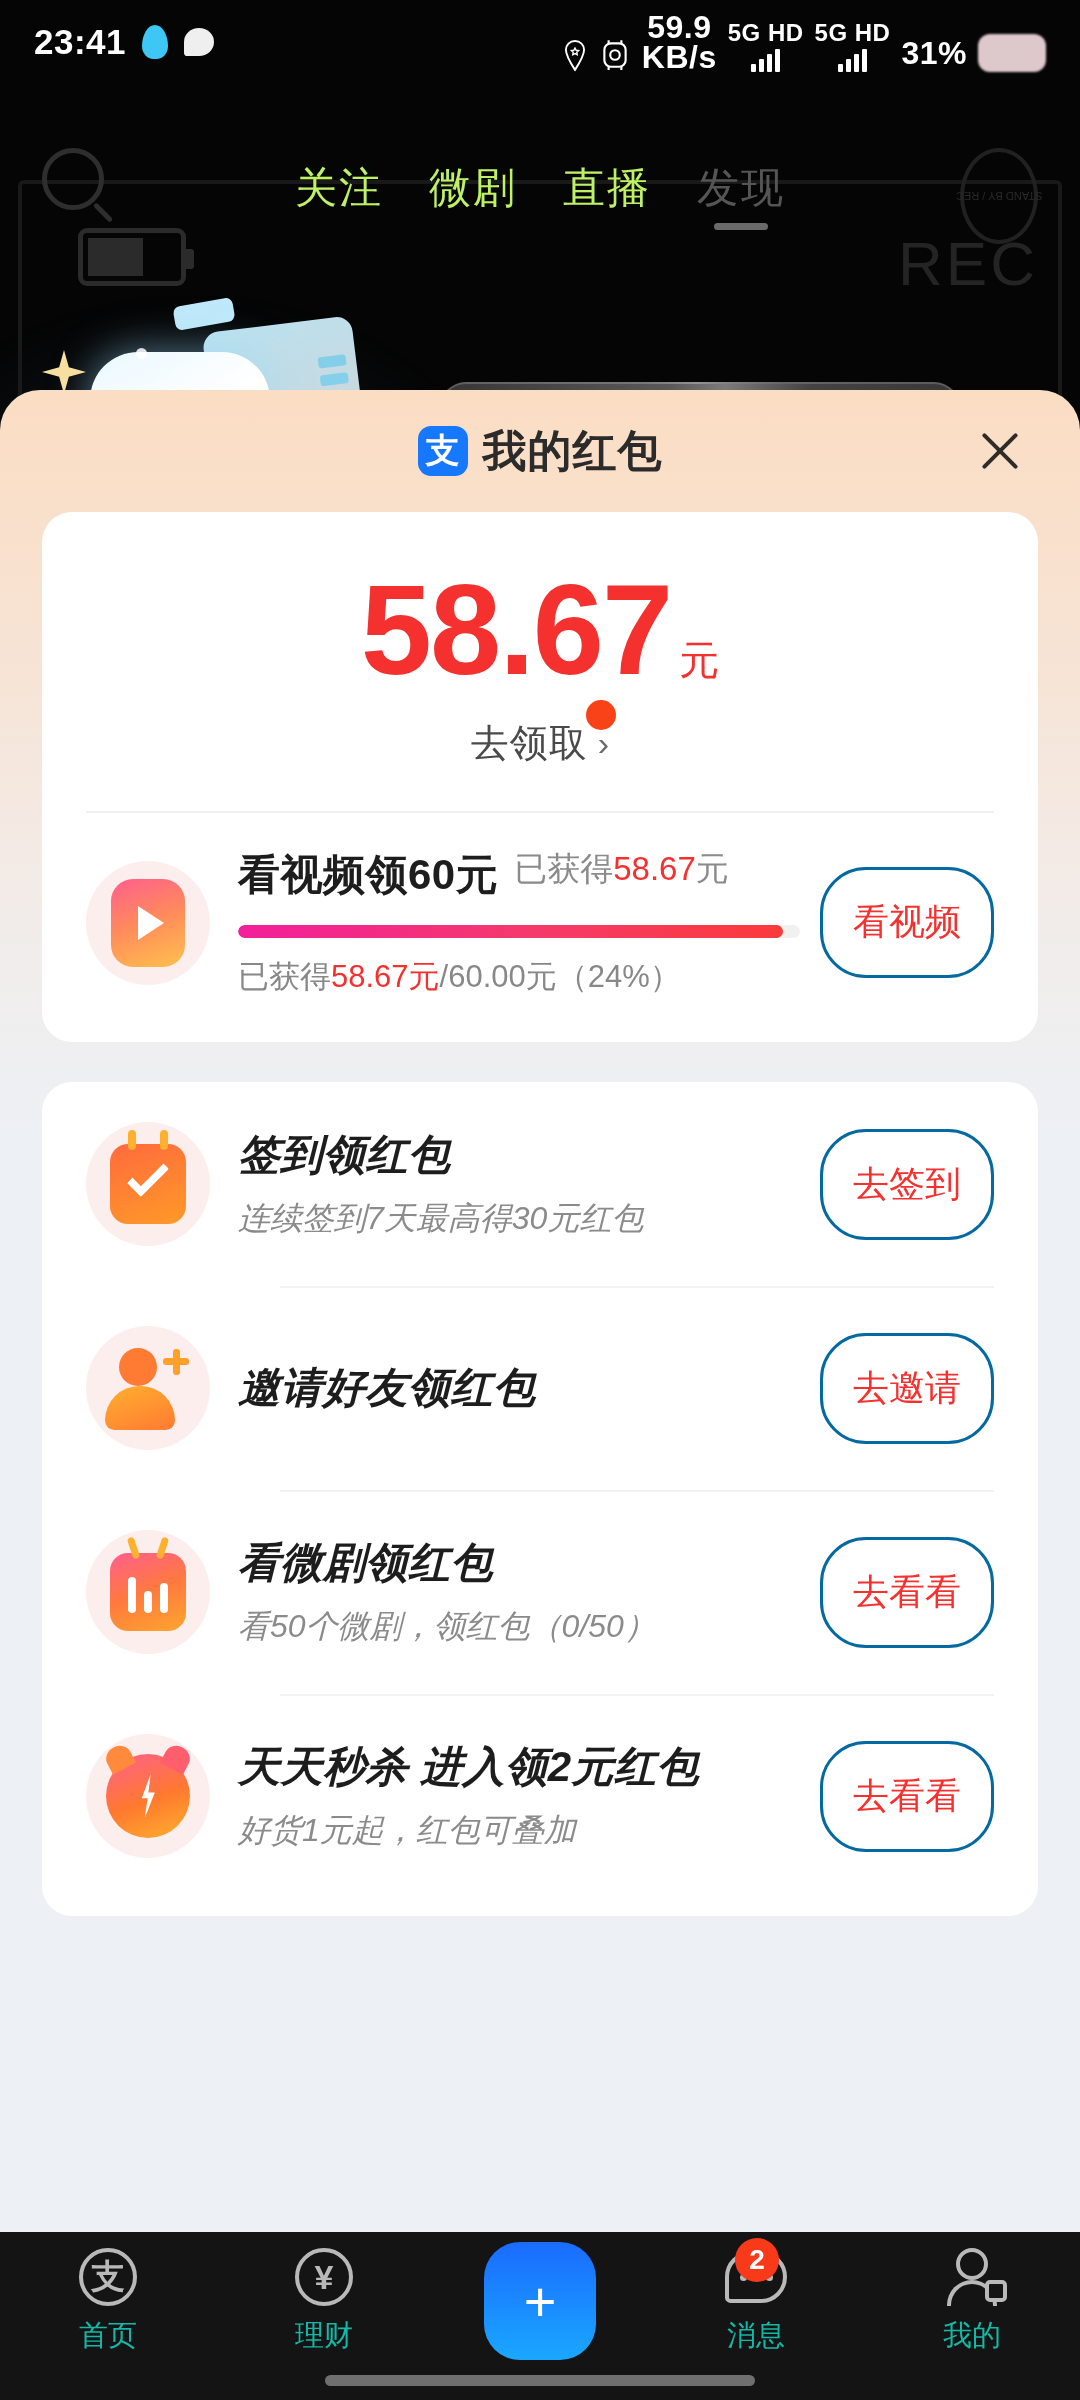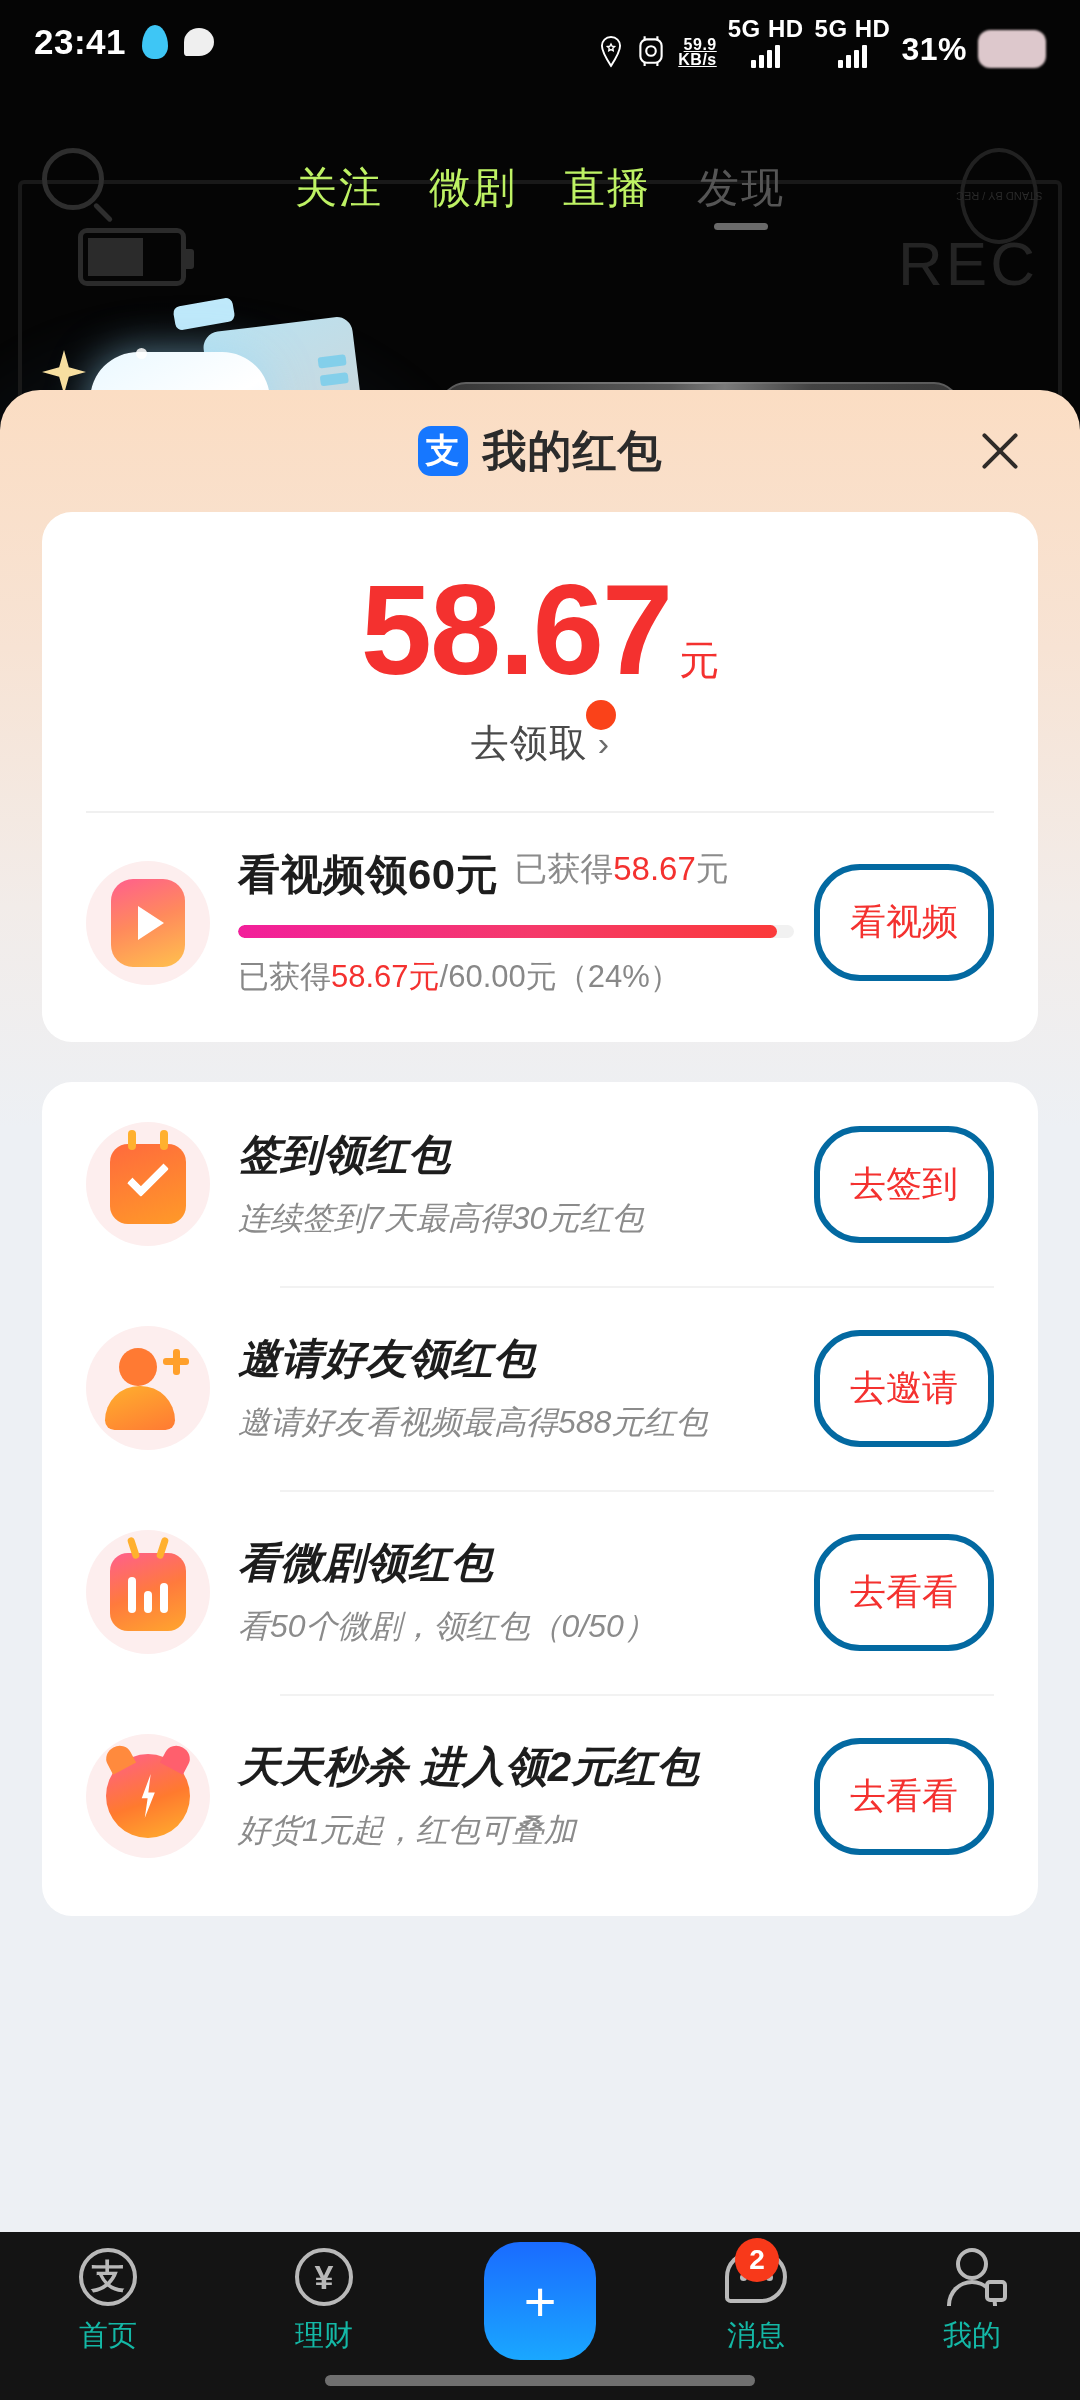--- a/index.html
+++ b/index.html
@@ -22,21 +22,21 @@
     position:absolute; left:0; top:0; width:1080px; height:84px;
     display:flex; align-items:center; color:#fff; z-index:40;
     padding:0 34px; font-size:33px; letter-spacing:.5px;
   }
   #status-bar .clock { font-weight:600; font-size:35px; }
   .sb-left { display:flex; align-items:center; gap:16px; }
   .sb-right { margin-left:auto; display:flex; align-items:flex-end; gap:11px; font-size:24px; }
   .qq-ico { width:26px; height:34px; background:#3ec6f5;
     border-radius:50% 50% 44% 44% / 62% 62% 38% 38%; display:inline-block; }
   .msg-ico { width:30px; height:28px; background:#efefef; border-radius:50% 50% 50% 12%; display:inline-block; }
-  .sb-rate { line-height:.95; text-align:right; font-size:16px; font-weight:600;text-decoration:underline; }
+  .sb-rate { line-height:.95; text-align:center; font-size:32px; font-weight:600; }
   .sb-net { display:flex; flex-direction:column; align-items:center; line-height:1; gap:3px; }
   .sb-net .lab { font-size:24px; font-weight:600; letter-spacing:.5px; }
   .bars { display:flex; align-items:flex-end; gap:3px; height:24px; }
   .bars i { width:5px; background:#fff; display:block; border-radius:1px; }
   .bars i:nth-child(1){height:8px}.bars i:nth-child(2){height:13px}
   .bars i:nth-child(3){height:18px}.bars i:nth-child(4){height:23px}
   .batt-pct { font-size:32px; font-weight:600; }
   .batt-blob { width:68px; height:38px; background:#f0d9dd; border-radius:12px;
      filter:blur(1px); opacity:.92; }
 
@@ -169,21 +169,21 @@
   .vt-body { flex:1; margin-left:28px; }
   .vt-head { display:flex; align-items:flex-start; }
   .vt-title { font-size:42px; font-weight:700; color:#1d1d1d; letter-spacing:.5px; }
   .vt-sub { font-size:33px; color:#8b8b8b; margin-left:16px; }
   .vt-sub .hl { color:#f4312f; }
   .pbar { height:13px; background:#f1f1f1; border-radius:8px; margin:22px 0 18px; overflow:hidden; }
   .pbar-fill { height:100%; border-radius:8px;
      background:linear-gradient(90deg,#f21f9b 0%,#f53a6a 55%,#fb3a3a 100%); }
   .vt-foot { font-size:31px; color:#888; }
   .vt-foot .hl { color:#f4312f; }
-  .btn-outline { flex:0 0 auto; border:6px solid #0369a1; color:#f4312f; border-radius:46px;
+  .btn-outline { flex:0 0 auto; border:3px solid #0369a1; color:#f4312f; border-radius:46px;
      font-size:36px; padding:28px 30px; background:#fff; white-space:nowrap; margin-left:20px; }
 
   
   #task-card { margin-top:40px; padding:0 0 18px; }
   .task-row { display:flex; align-items:center; padding:40px 44px; position:relative; }
   .task-row + .task-row::before { content:""; position:absolute; left:238px; right:44px; top:0;
      height:2px; background:#f2f2f2; }
   .t-icon { width:124px; height:124px; border-radius:50%; background:#fdeeee;
      display:flex; align-items:center; justify-content:center; flex:0 0 auto; position:relative; }
   .t-body { flex:1; margin-left:28px;font-style:italic; }
@@ -410,21 +410,20 @@
       <div class="t-icon">
         <div class="ic-user">
             <div class="h"></div>
             <div class="b"></div>
             <div class="p"></div>
             <div class="p2"></div>
           </div>
       </div>
       <div class="t-body">
         <div class="t-title">邀请好友领红包</div>
-        <div class="t-sub">邀请好友看视频最高得588元红包</div>
       </div>
       <div class="btn-outline">去邀请</div>
     </div>
 
     <div class="task-row">
       <div class="t-icon">
         <div class="ic-tv">
             <i></i>
             <i></i>
             <i></i>

